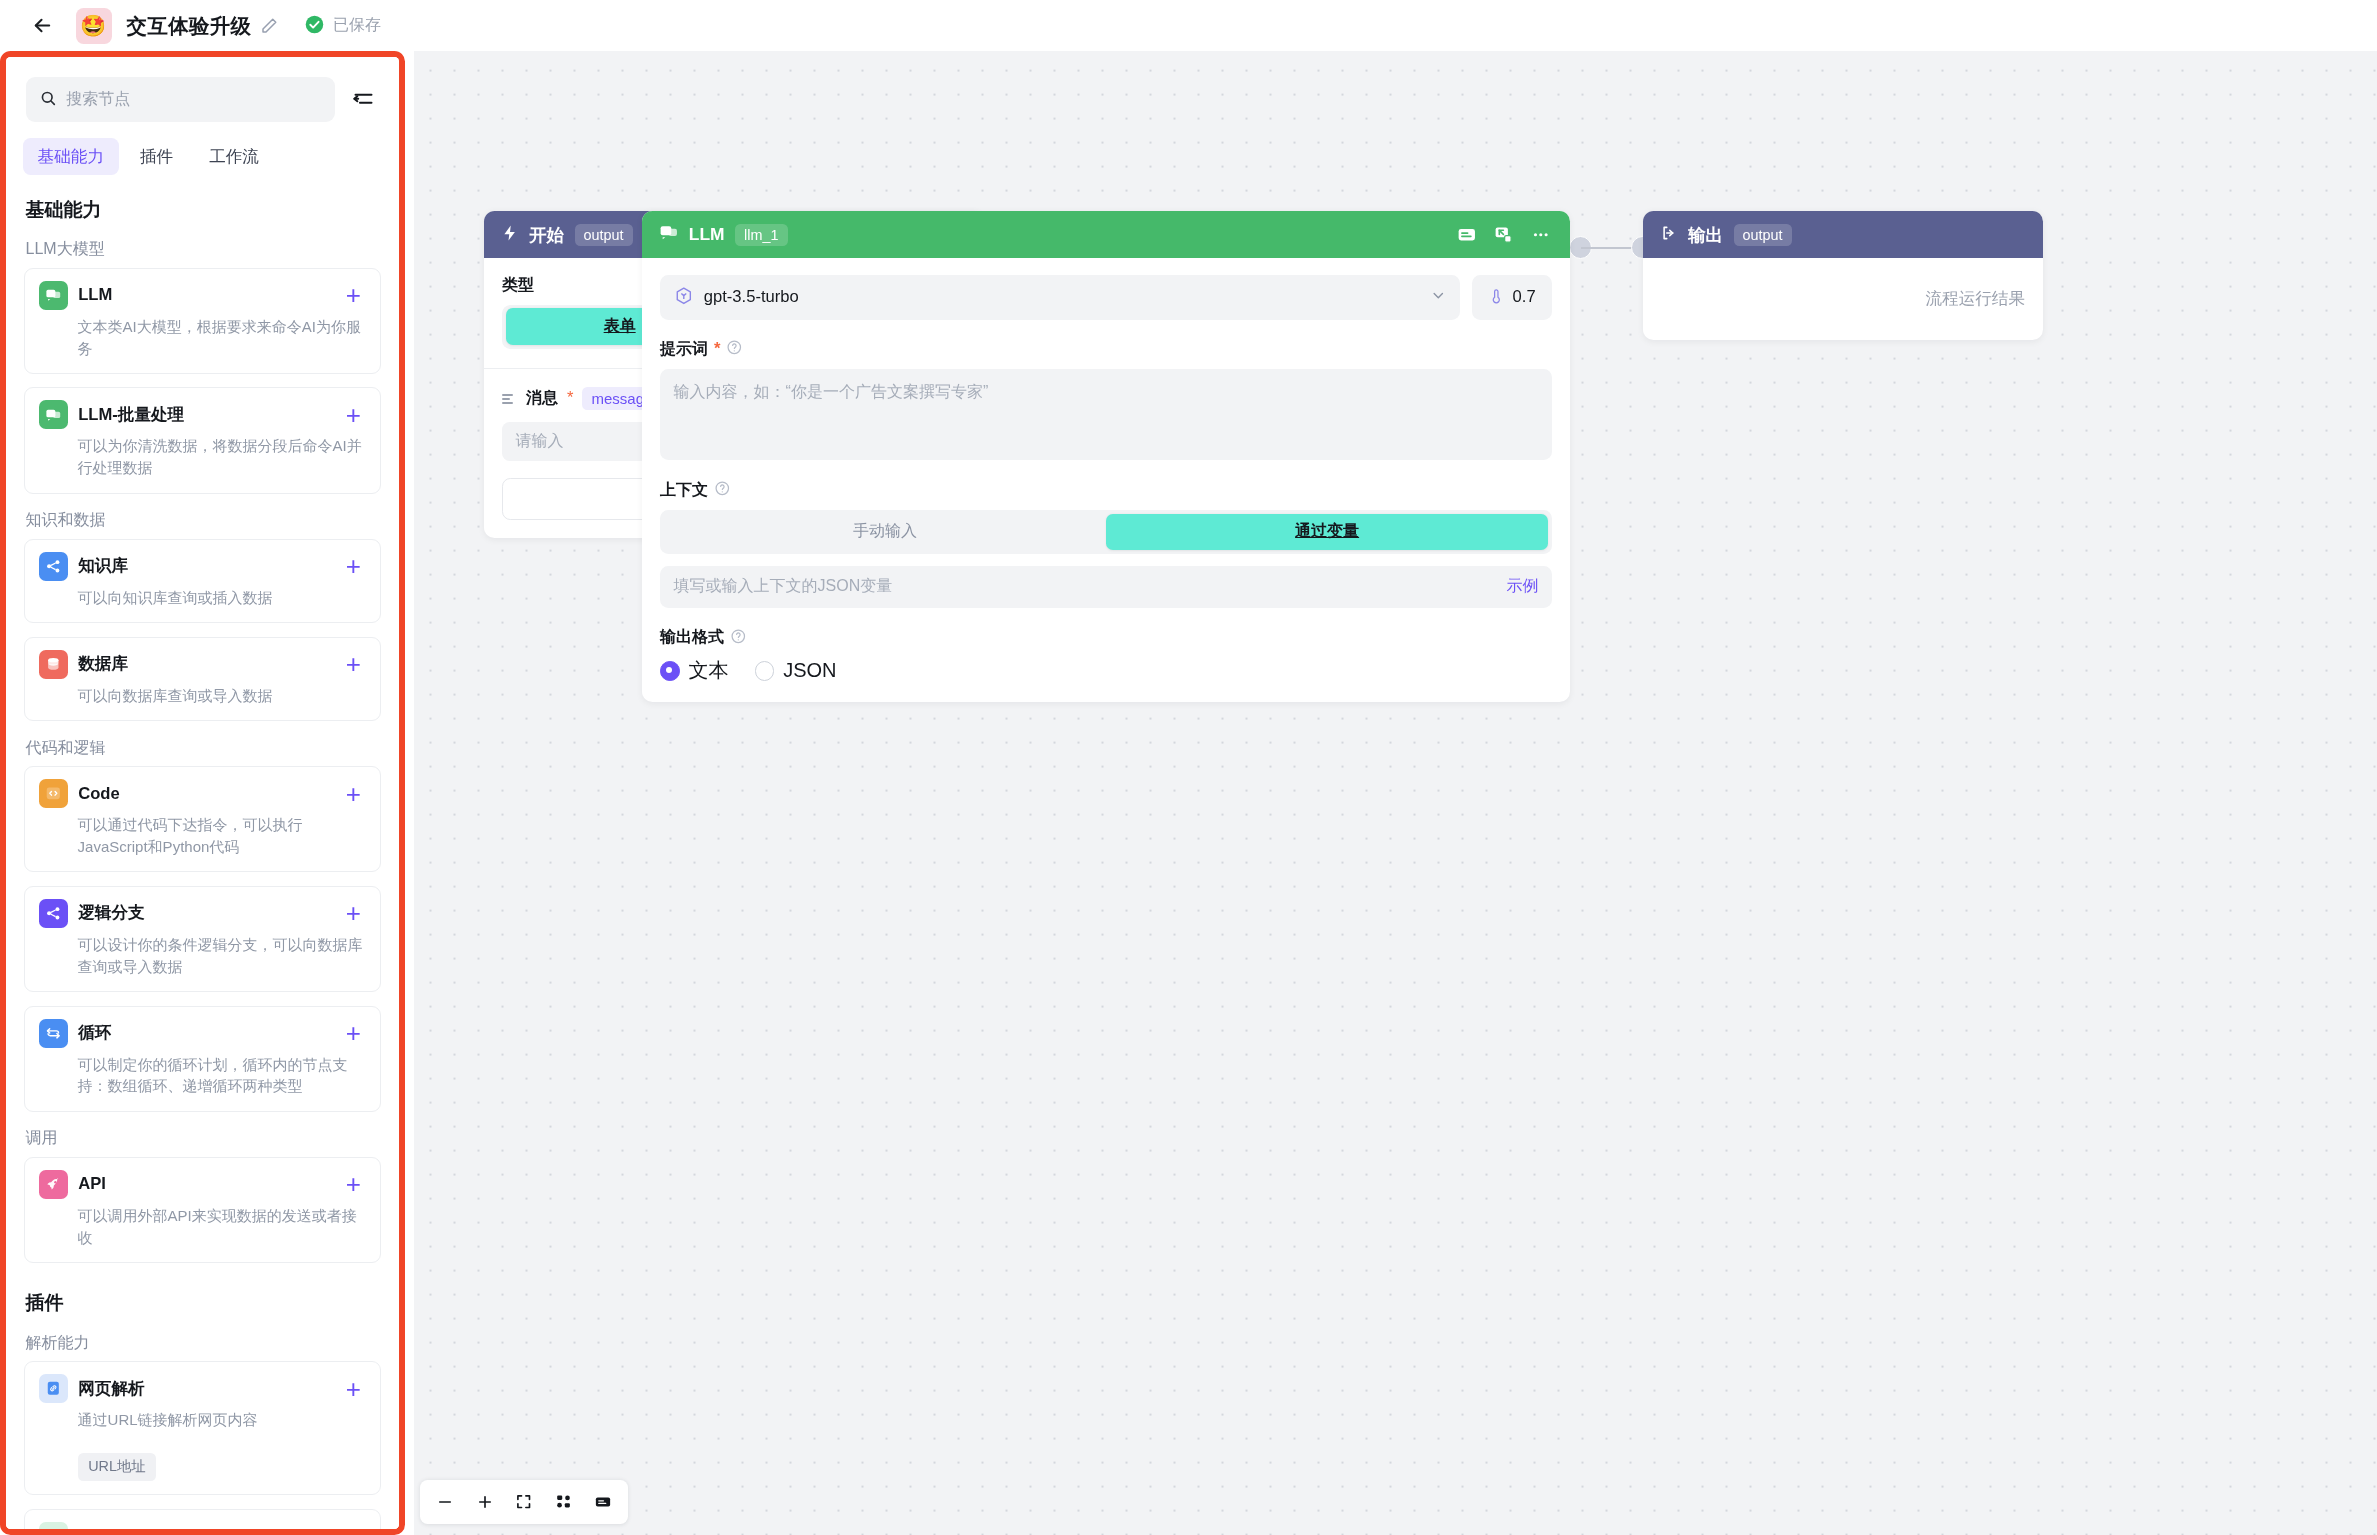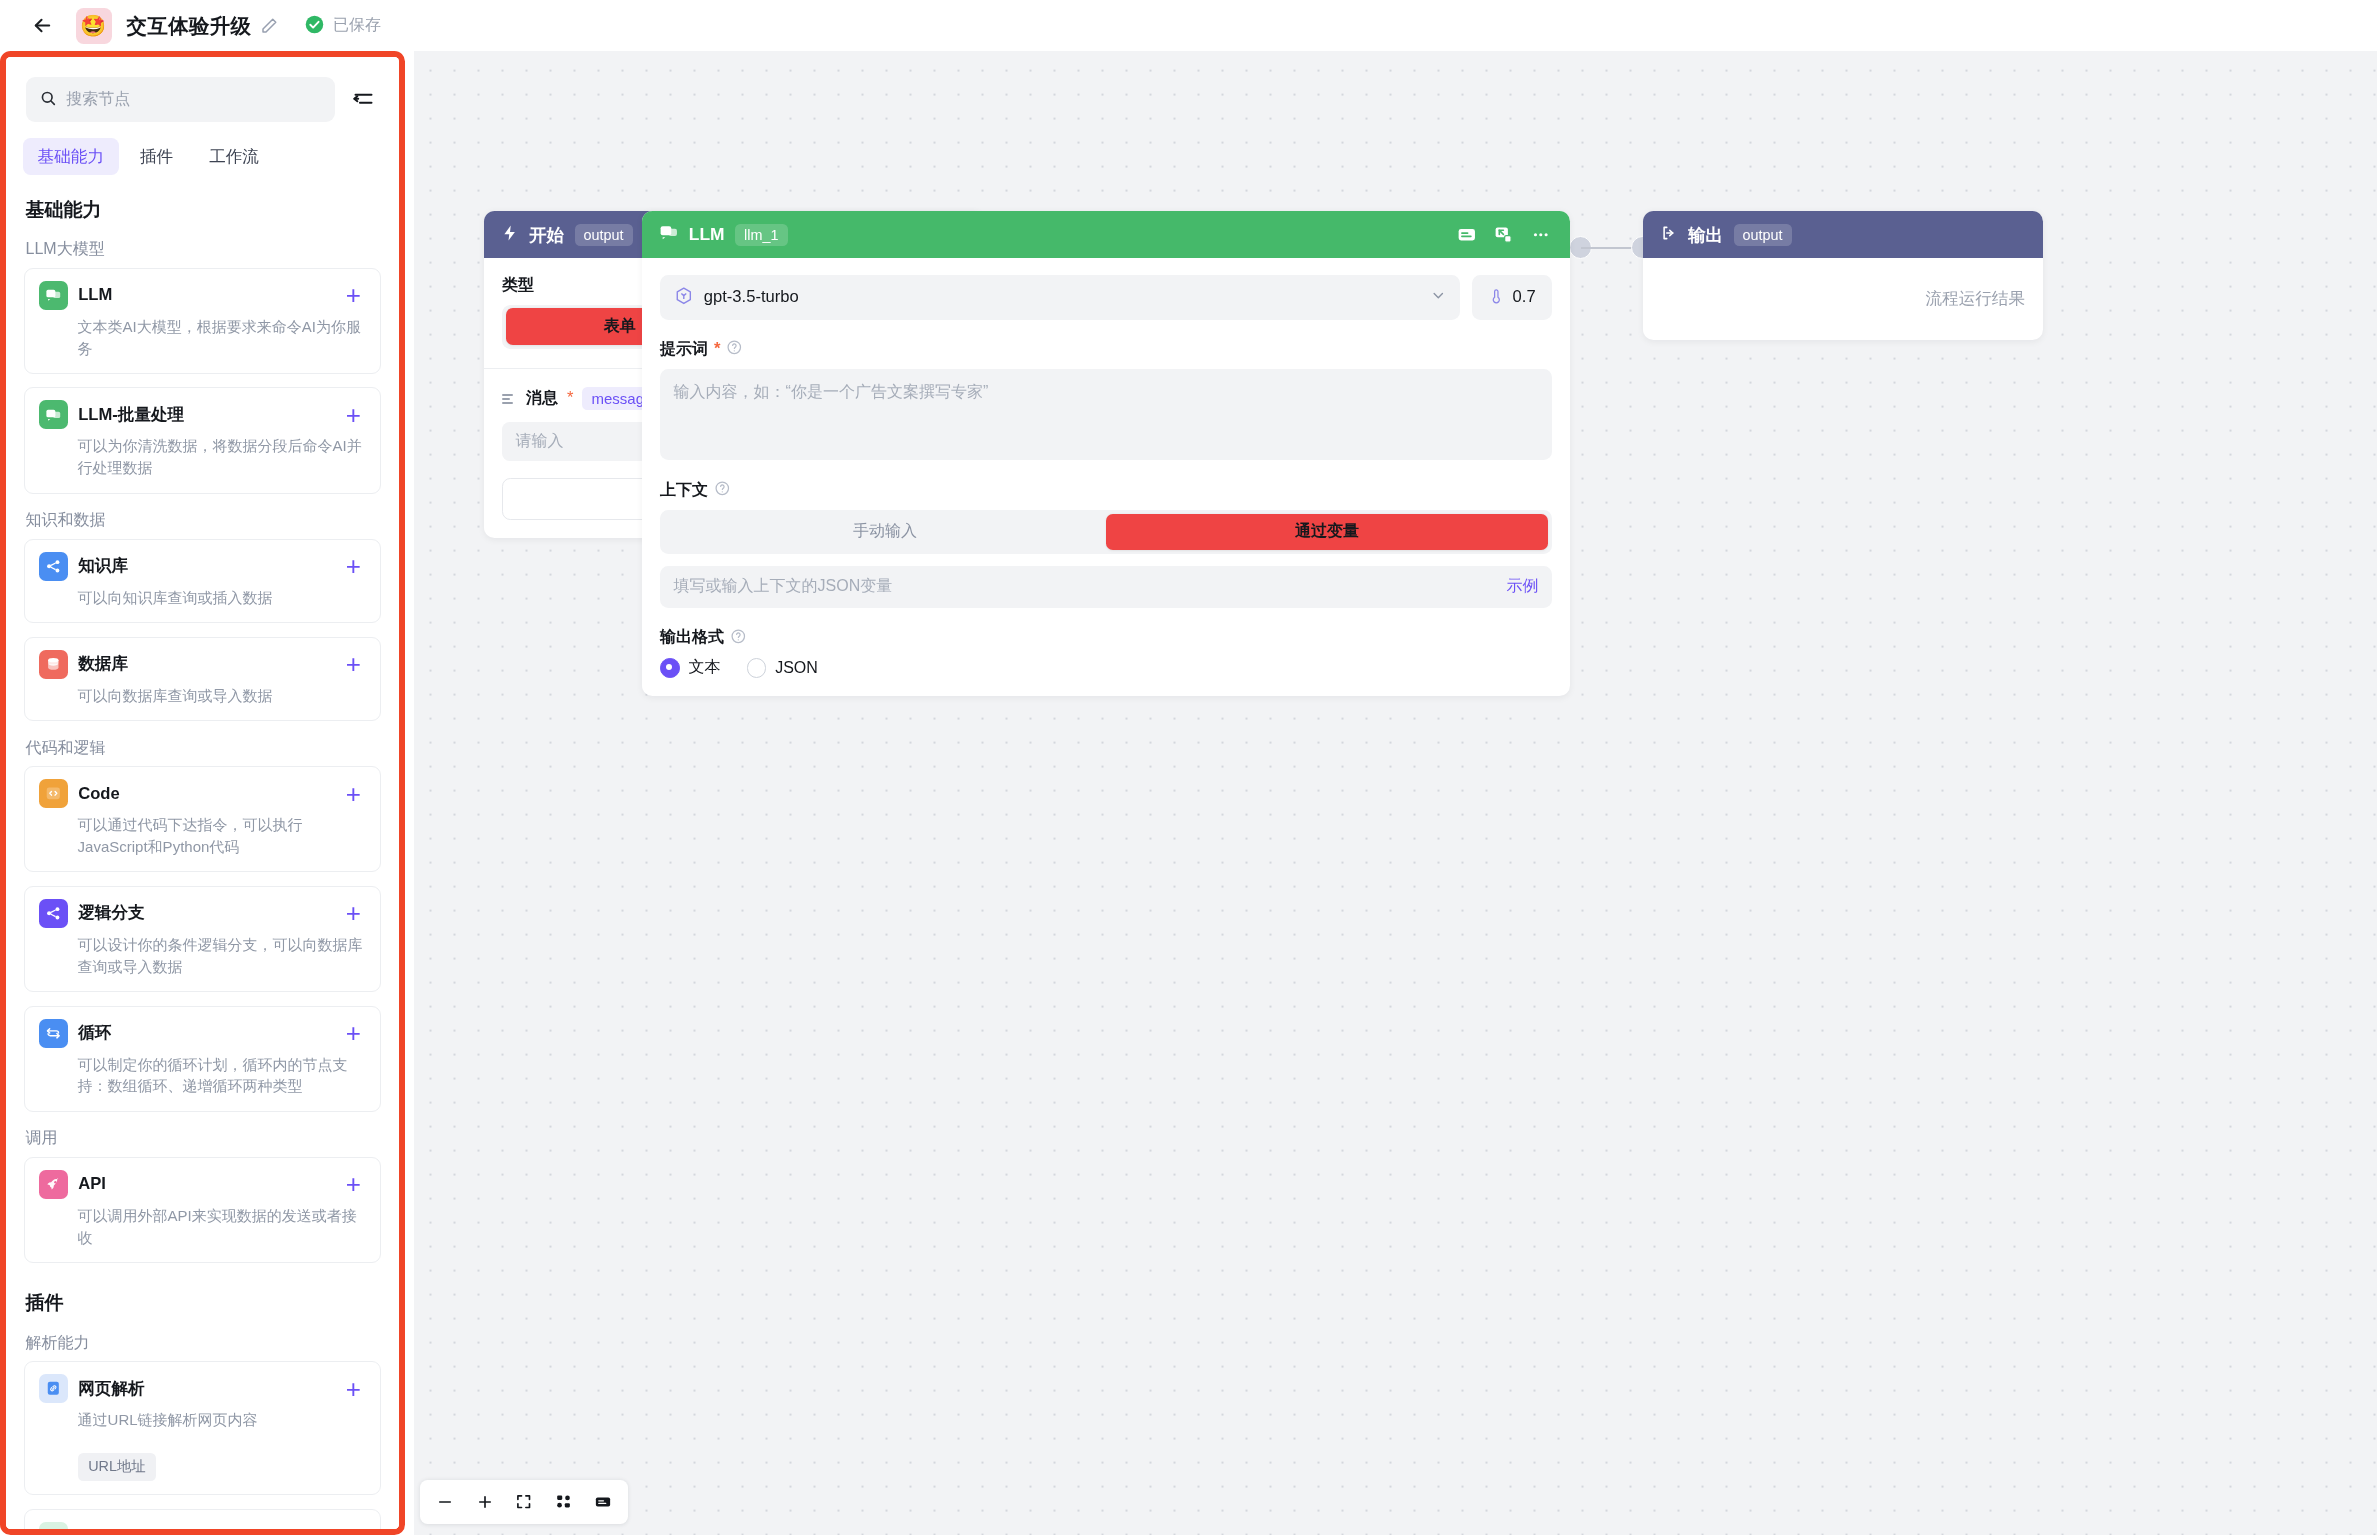--- a/index.html
+++ b/index.html
@@ -109,21 +109,21 @@
   .field-label { font-size: 16px; font-weight: 700; color: #15181d; margin-bottom: 9px; display: flex; align-items: center; gap: 6px; }
   .req { color: #f5683f; font-size: 16.6px; line-height: 1; }
 
   .seg {
     display: flex; background: #f2f3f5; border-radius: 8.3px; padding: 3.8px; height: 44px;
   }
   .seg-item {
     flex: 1; display: flex; align-items: center; justify-content: center;
     font-size: 16px; color: #8b93a3; border-radius: 6.8px; cursor: pointer;
   }
-  .seg-item.active { background: #ef4444; color: #15181d; font-weight: 600; box-shadow: 0 0.8px 2.3px rgba(0,0,0,.07); }
+  .seg-item.active { background: #5eead4; color: #15181d; font-weight: 600; box-shadow: 0 0.8px 2.3px rgba(0,0,0,.07); text-decoration: underline; }
 
   .divider { height: 1.1px; background: #eceef1; margin: 19.6px -18px 0 -18px; }
 
   .fld-row { display: flex; align-items: center; gap: 9px; margin-top: 18px; }
   .drag-dots { width: 15px; display: flex; flex-direction: column; gap: 2.3px; }
   .drag-dots i { display: block; height: 1.9px; background: #9aa1ae; border-radius: 1.5px; }
   .drag-dots i:nth-child(1) { width: 10.6px; }
   .drag-dots i:nth-child(2) { width: 7.6px; }
   .drag-dots i:nth-child(3) { width: 10.6px; }
   .fld-name { font-size: 16px; font-weight: 700; color: #15181d; }
@@ -164,21 +164,21 @@
   .example-link { margin-left: auto; color: #6b50f6; font-size: 16px; cursor: pointer; }
 
   .radio-row { display: flex; align-items: center; gap: 26px; margin-top: 3px; }
   .radio { display: flex; align-items: center; gap: 9px; cursor: pointer; }
   .radio-dot { width: 19.6px; height: 19.6px; border-radius: 50%; border: 1.5px solid #cdd2da; background: #fff; position: relative; }
   .radio.on .radio-dot { border-color: #6b50f6; background: #6b50f6; }
   .radio.on .radio-dot::after {
     content: ""; position: absolute; left: 5.3px; top: 5.3px; width: 6px; height: 6px;
     border-radius: 50%; background: #fff;
   }
-  .radio-lbl { font-size: 16px; color: #15181d; }
+  .radio-lbl { font-size: 20px; color: #15181d; }
 
   .out-body { padding: 30px 18px; display: flex; align-items: center; justify-content: flex-end; }
   .out-ph { font-size: 16.6px; color: #9aa1ae; }
 
   
   .edge { position: absolute; height: 1.9px; background: #c2c6d0; }
   .handle {
     position: absolute; width: 23px; height: 23px; border-radius: 50%;
     background: #cfd3de; border: 1.9px solid #fff; cursor: pointer;
   }

